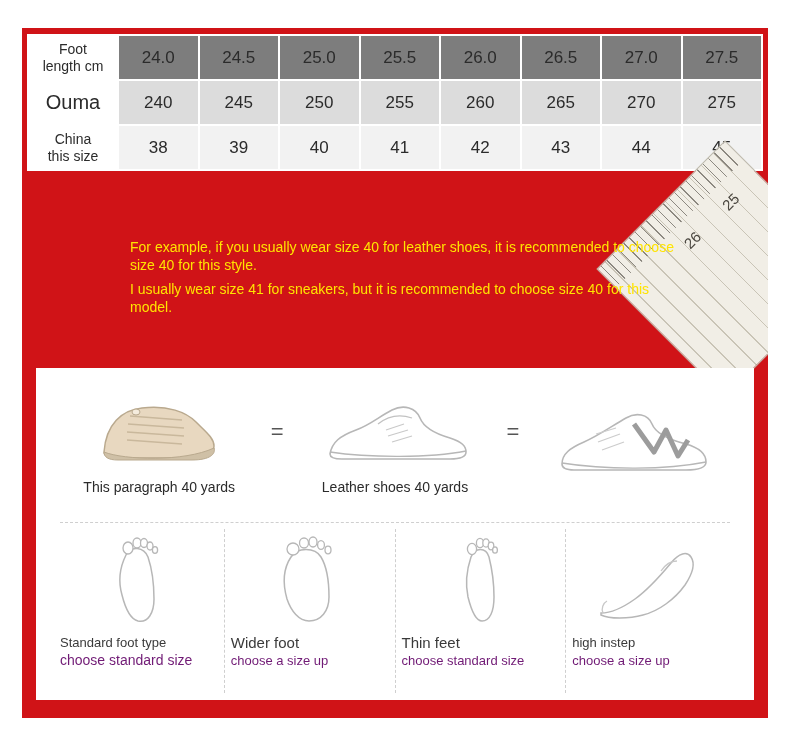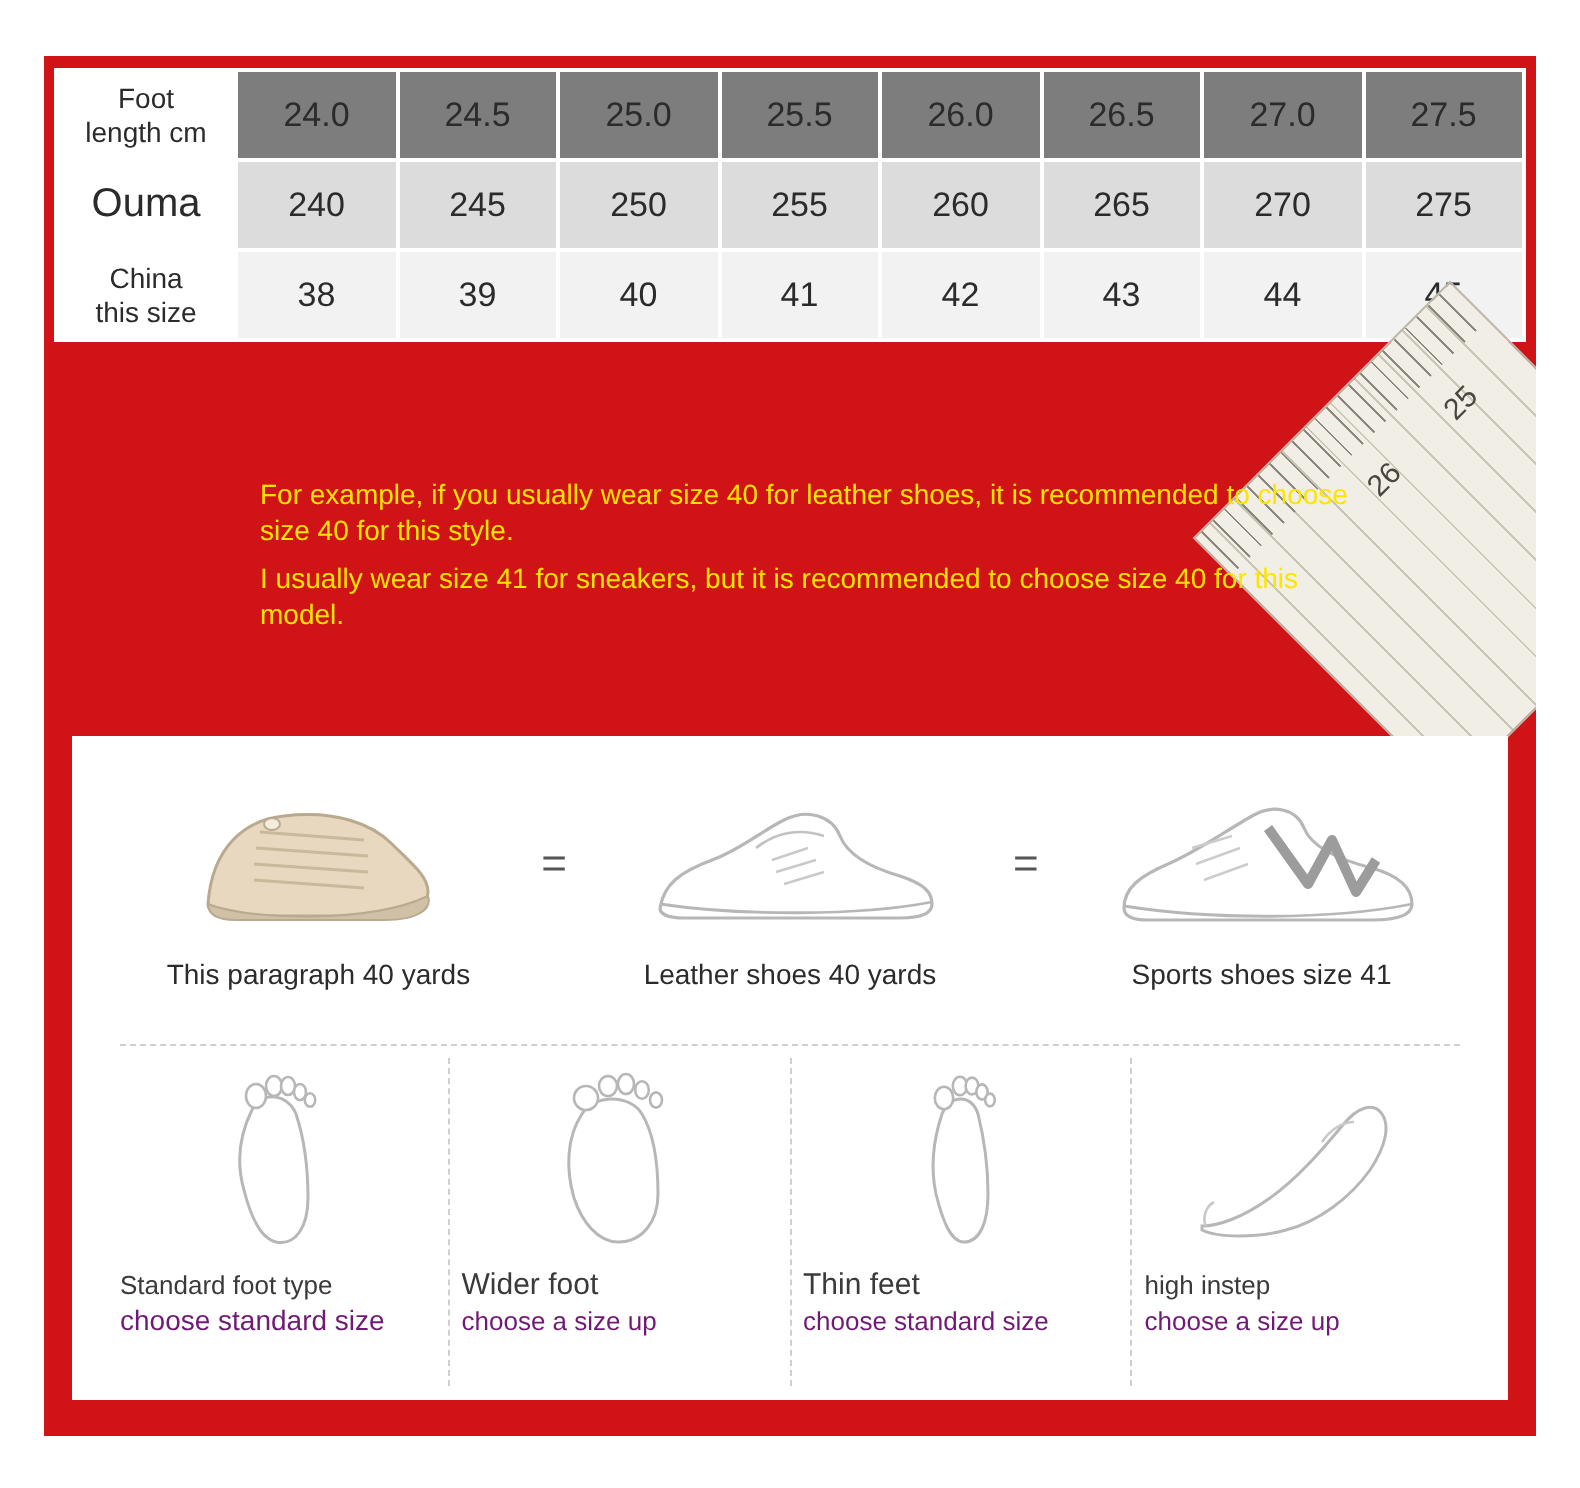--- a/index.html
+++ b/index.html
@@ -317,21 +317,20 @@
 
         <div class="shoe-item">
           <span>
             <svg width="190" height="86" viewBox="0 0 190 86">
               <path d="M26 64 C26 54 34 48 48 42 C62 36 76 26 90 18 C100 12 112 14 116 24 C120 34 134 40 150 44 C164 48 170 54 170 62 C170 68 162 70 150 70 L38 70 C30 70 26 68 26 64 Z" fill="#ffffff" stroke="#b7b7b7" stroke-width="1.6"></path>
               <path d="M26 63 C70 70 130 70 170 62" stroke="#b7b7b7" stroke-width="1.4" fill="none"></path>
               <path d="M98 24 L118 52 L130 30 L142 56 L152 40" stroke="#9c9c9c" stroke-width="5" fill="none" stroke-linejoin="round"></path>
               <path d="M60 34 L80 28 M62 42 L84 34 M66 50 L88 42" stroke="#cccccc" stroke-width="1.3" fill="none"></path>
             </svg>
           </span>
-          <div class="shoe-caption">Sports shoes size 41</div>
         </div>
       </div>
 
       <div class="divider"></div>
 
       <div class="feet-row">
         <div class="foot-item">
           <div class="foot-pic">
             <svg width="70" height="100" viewBox="0 0 70 100">
               <path d="M22 26 C16 38 14 52 18 66 C21 78 26 90 34 92 C44 94 50 84 50 70 C50 56 48 40 44 28 C40 18 27 16 22 26 Z" fill="#ffffff" stroke="#b7b7b7" stroke-width="1.5"></path>

